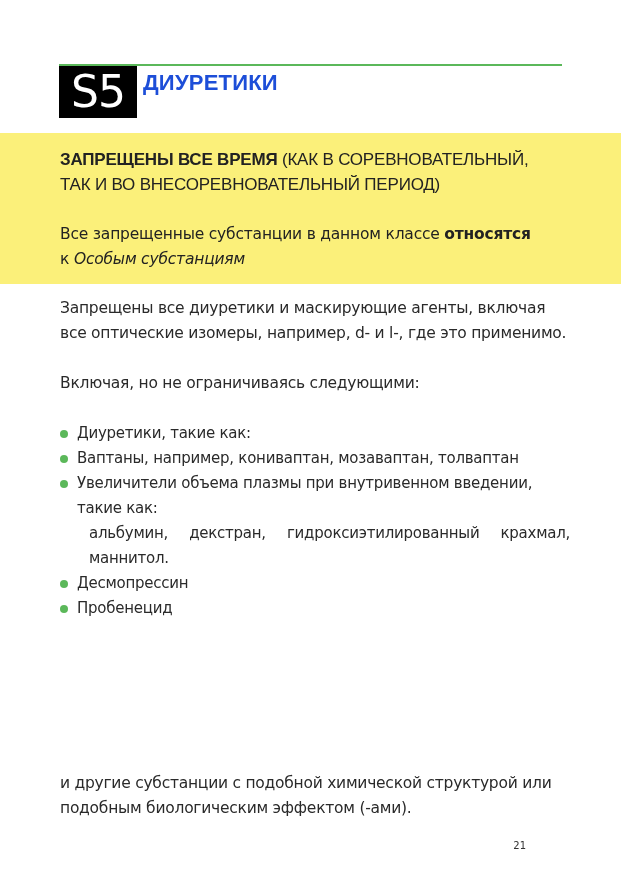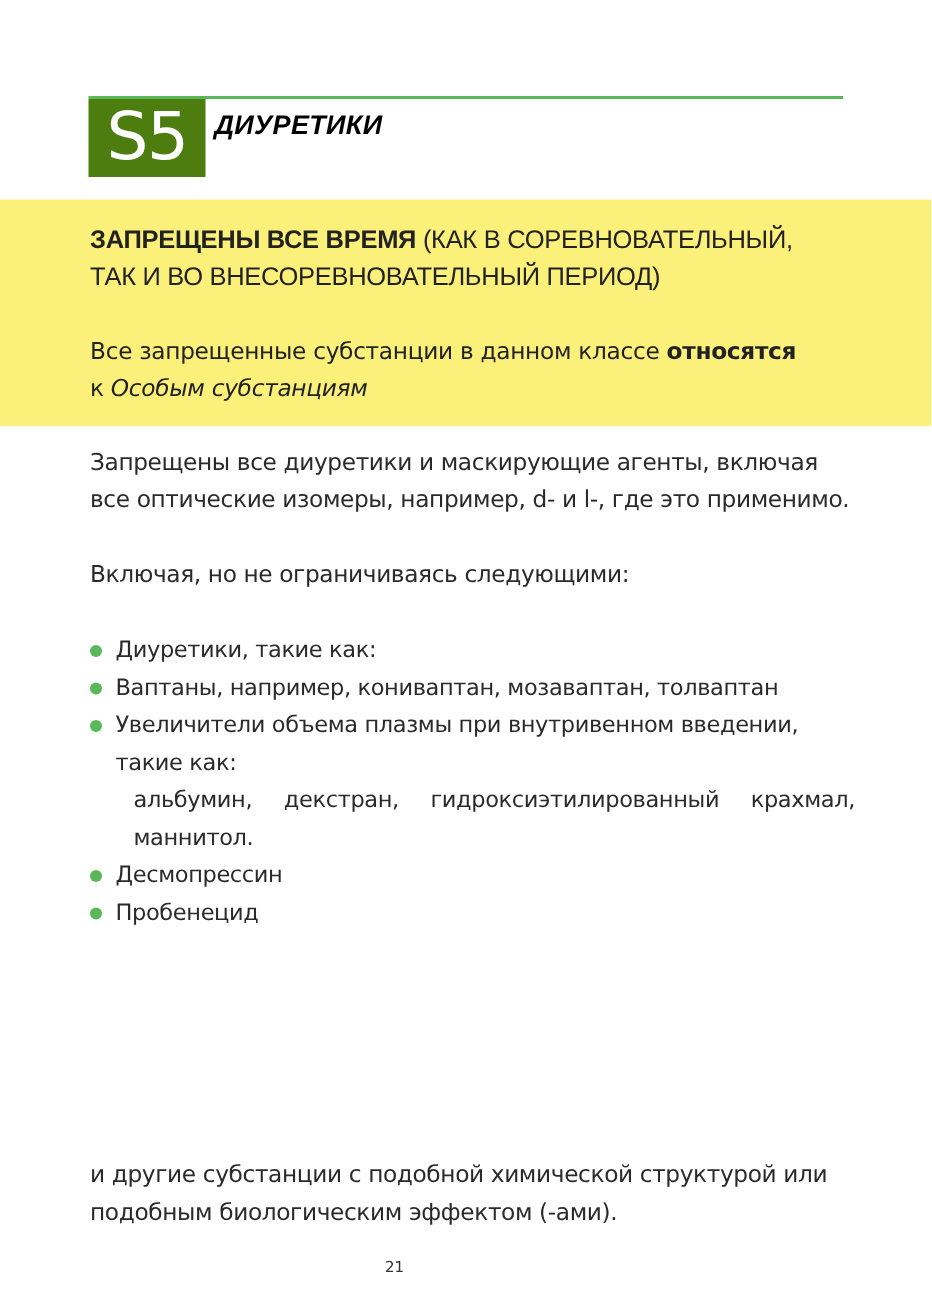--- a/index.html
+++ b/index.html
@@ -1,23 +1,23 @@
 <!DOCTYPE html>
 <html><head>
 <meta charset="utf-8">
 <style>
   * { margin: 0; padding: 0; box-sizing: border-box; }
   html, body { width: 621px; height: 875px; background: #ffffff; overflow: hidden; }
   body { position: relative; font-family: "DejaVu Sans", "Liberation Sans", sans-serif; color: #2a2a2a; }
 
   .header-line { position: absolute; left: 59px; top: 64px; width: 503px; height: 2px; background: #5bb85a; }
-  .code-box { position: absolute; left: 59px; top: 66px; width: 78px; height: 52px; background: #4d7c0f; color: #fff;
+  .code-box { position: absolute; left: 59px; top: 66px; width: 78px; height: 52px; background: #000000; color: #fff;
     font-family: "DejaVu Sans", sans-serif; font-size: 44px; font-weight: normal; line-height: 52px; text-align: center; letter-spacing: -1px; }
-  .title { position: absolute; left: 143px; top: 72px; color: #000000; font-family: "Liberation Sans", sans-serif;
-    font-weight: bold; font-size: 18px; line-height: 22px; letter-spacing: 0.2px; font-style: italic; }
+  .title { position: absolute; left: 143px; top: 72px; color: #1d4ed8; font-family: "Liberation Sans", sans-serif;
+    font-weight: bold; font-size: 22px; line-height: 22px; letter-spacing: 0.2px; }
 
   .yellow-band { position: absolute; left: 0; top: 133px; width: 621px; height: 151px; background: #fbf07a; }
   .notice { position: absolute; left: 60px; top: 147px; width: 520px; font-family: "Liberation Sans", sans-serif;
     font-size: 17px; line-height: 25px; color: #222; letter-spacing: -0.2px; }
   .notice b { font-weight: bold; margin-top: 32px; }
   .note { position: absolute; left: 60px; top: 222px; width: 520px; font-family: "DejaVu Sans", sans-serif;
     font-size: 15.5px; line-height: 25px; color: #222; letter-spacing: -0.2px; }
   .note b { font-weight: bold; }
   .note i { font-style: italic; }
 
@@ -26,21 +26,21 @@
   .p1 { top: 296px; }
   .p2 { top: 371px; }
 
   .list { position: absolute; left: 60px; top: 421px; width: 510px; font-family: "DejaVu Sans", sans-serif;
     font-size: 15px; line-height: 25px; color: #2a2a2a; letter-spacing: -0.25px; list-style: none; }
   .list li { position: relative; padding-left: 17px; }
   .bullet { position: absolute; left: 0; top: 9px; width: 8px; height: 8px; border-radius: 50%; background: #5bb85a; }
   .sub { padding-left: 12px; text-align: justify; }
 
   .closing { top: 771px; }
-  .page-num { position: absolute; left: 0; width: 526px; top: 840px; text-align: center; font-size: 10px;
+  .page-num { position: absolute; left: 0; width: 526px; top: 840px; text-align: right; font-size: 10px;
     font-family: "DejaVu Sans", sans-serif; color: #333; }
 </style>
 </head>
 <body>
 
 <div class="header-line"></div>
 <div class="code-box">S5</div>
 <div class="title">
   <div>ДИУРЕТИКИ</div>
 </div>

